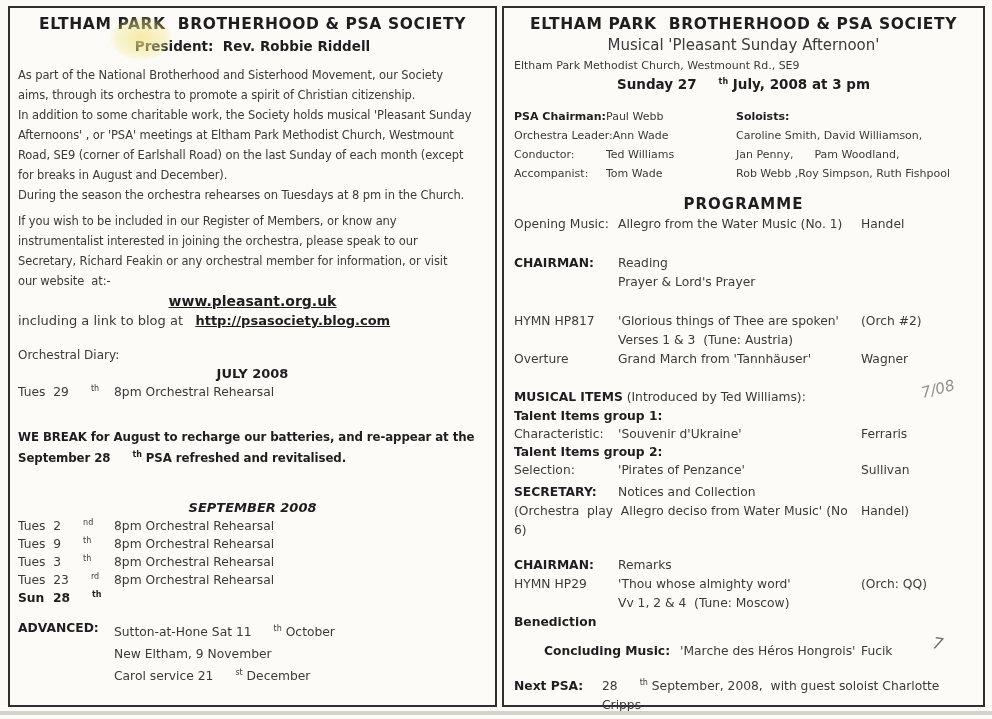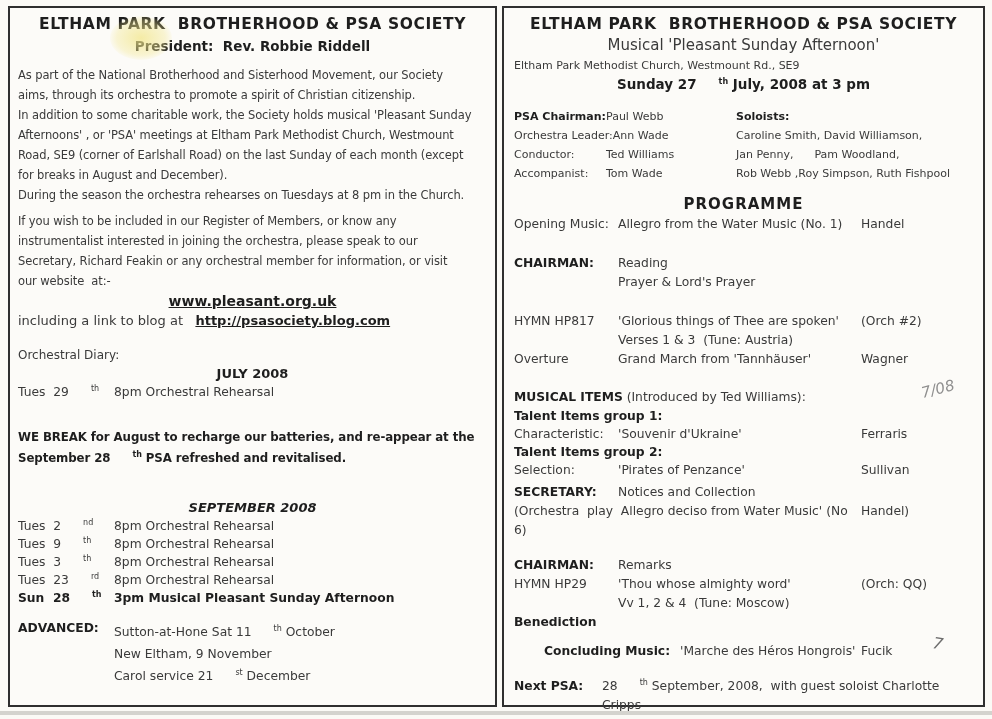--- a/index.html
+++ b/index.html
@@ -105,21 +105,20 @@
     <div class="drow">
         <span class="d1"><span class="t">Tues  3</span><sup class="t">th</sup></span>
         <span class="t">8pm Orchestral Rehearsal</span>
       </div>
     <div class="drow">
         <span class="d1"><span class="t">Tues  23</span><sup class="t">rd</sup></span>
         <span class="t">8pm Orchestral Rehearsal</span>
       </div>
     <div class="drow b">
         <span class="d1"><span class="t b">Sun  28</span><sup class="t b">th</sup></span>
-        <span class="t b">3pm Musical Pleasant Sunday Afternoon</span>
       </div>
     <div class="adv">
       <span class="d1 t b">ADVANCED:</span>
       <div class="advlines">
         <div class="t"><span class="t">Sutton-at-Hone Sat 11</span><sup class="t">th</sup><span class="t"> October</span></div>
         <div class="t"><span class="t">New Eltham, 9 November</span><sup class="t"></sup><span class="t"></span></div>
         <div class="t"><span class="t">Carol service 21</span><sup class="t">st</sup><span class="t"> December</span></div>
       </div>
     </div>
   </div>

